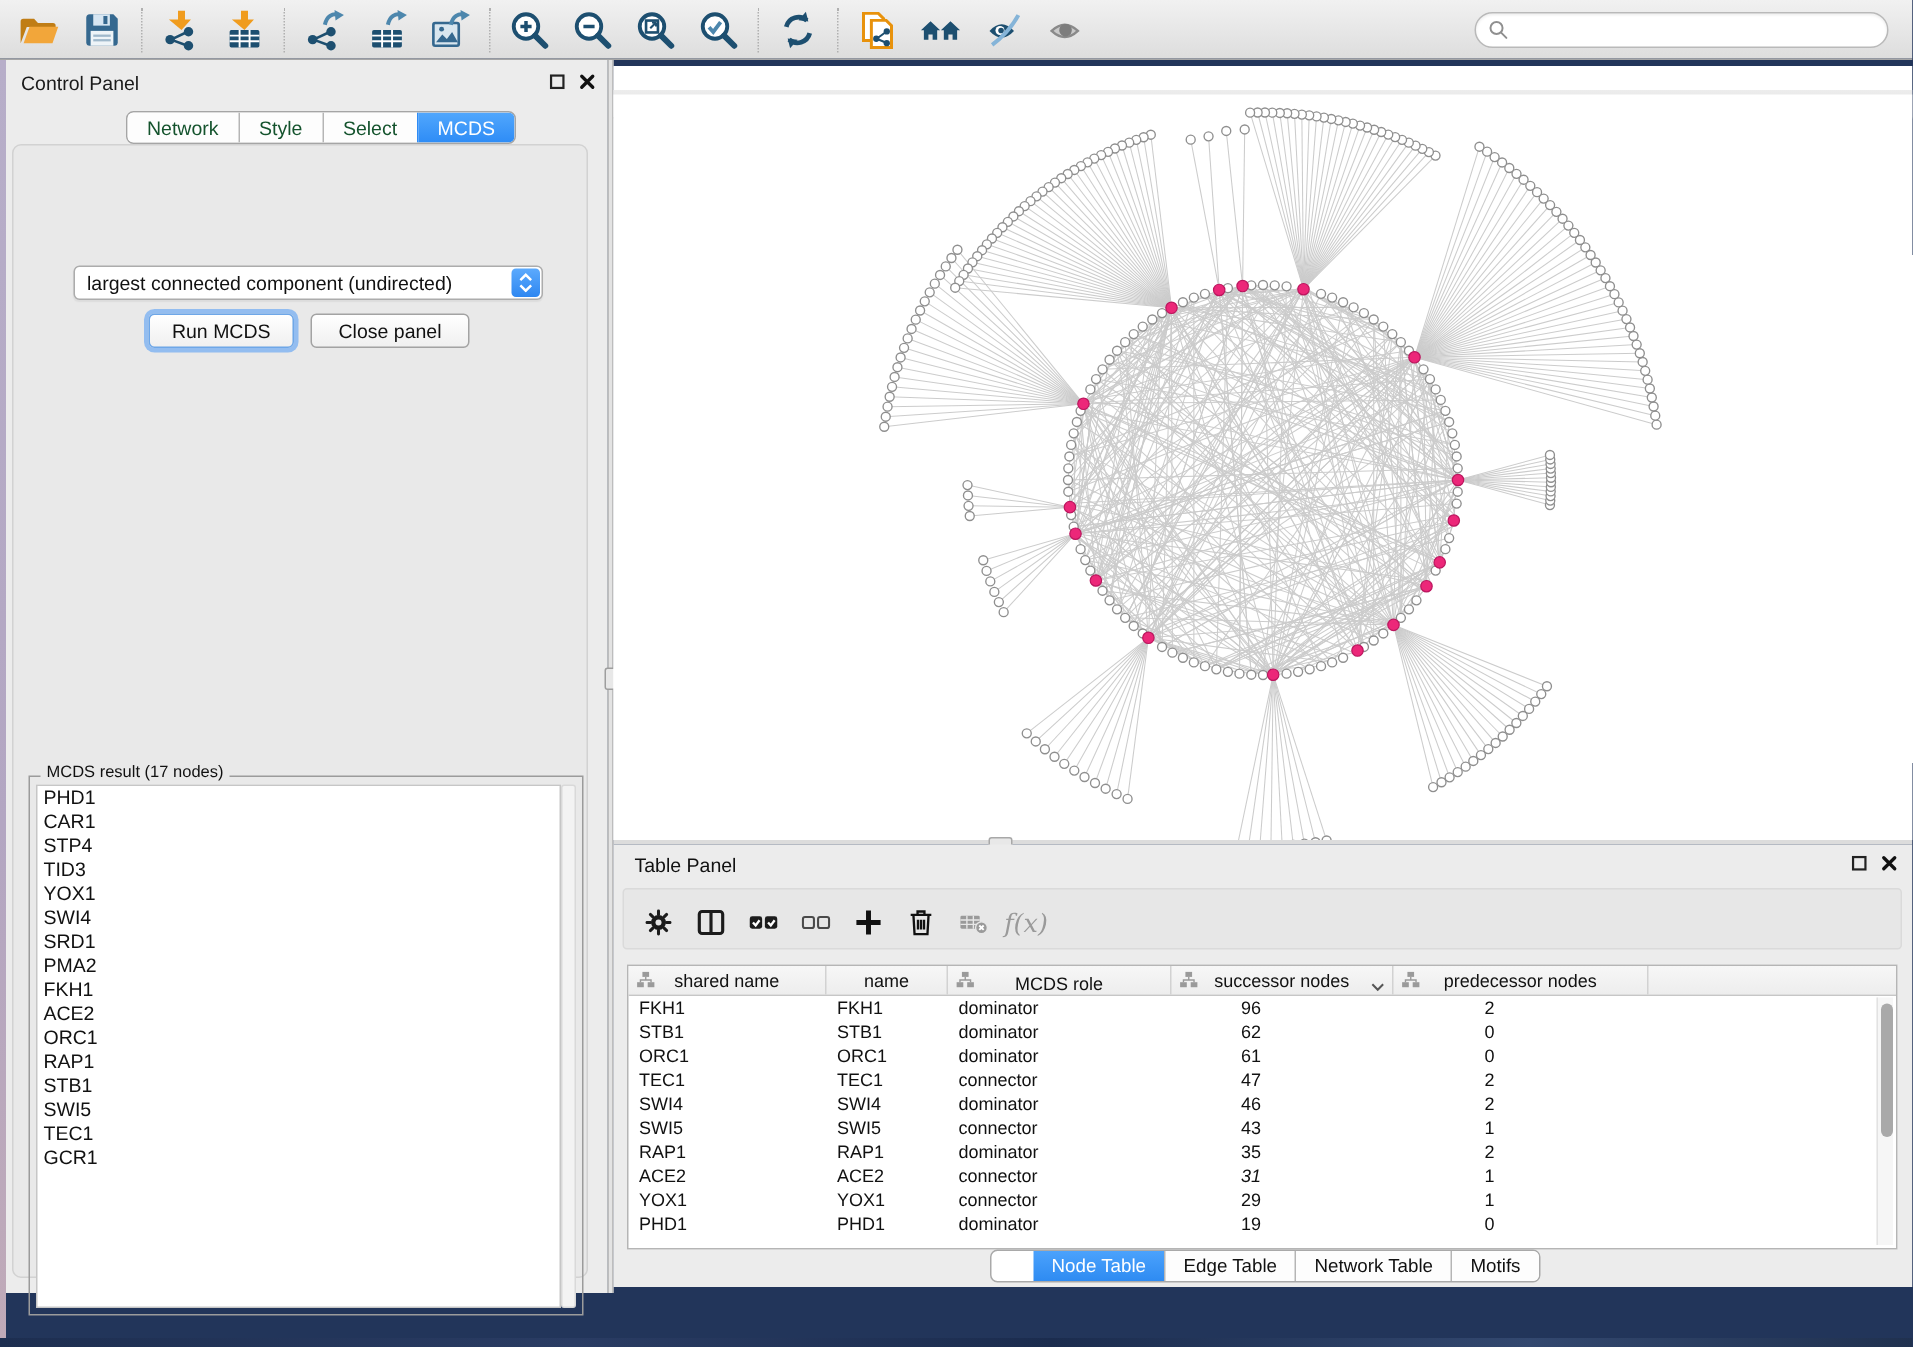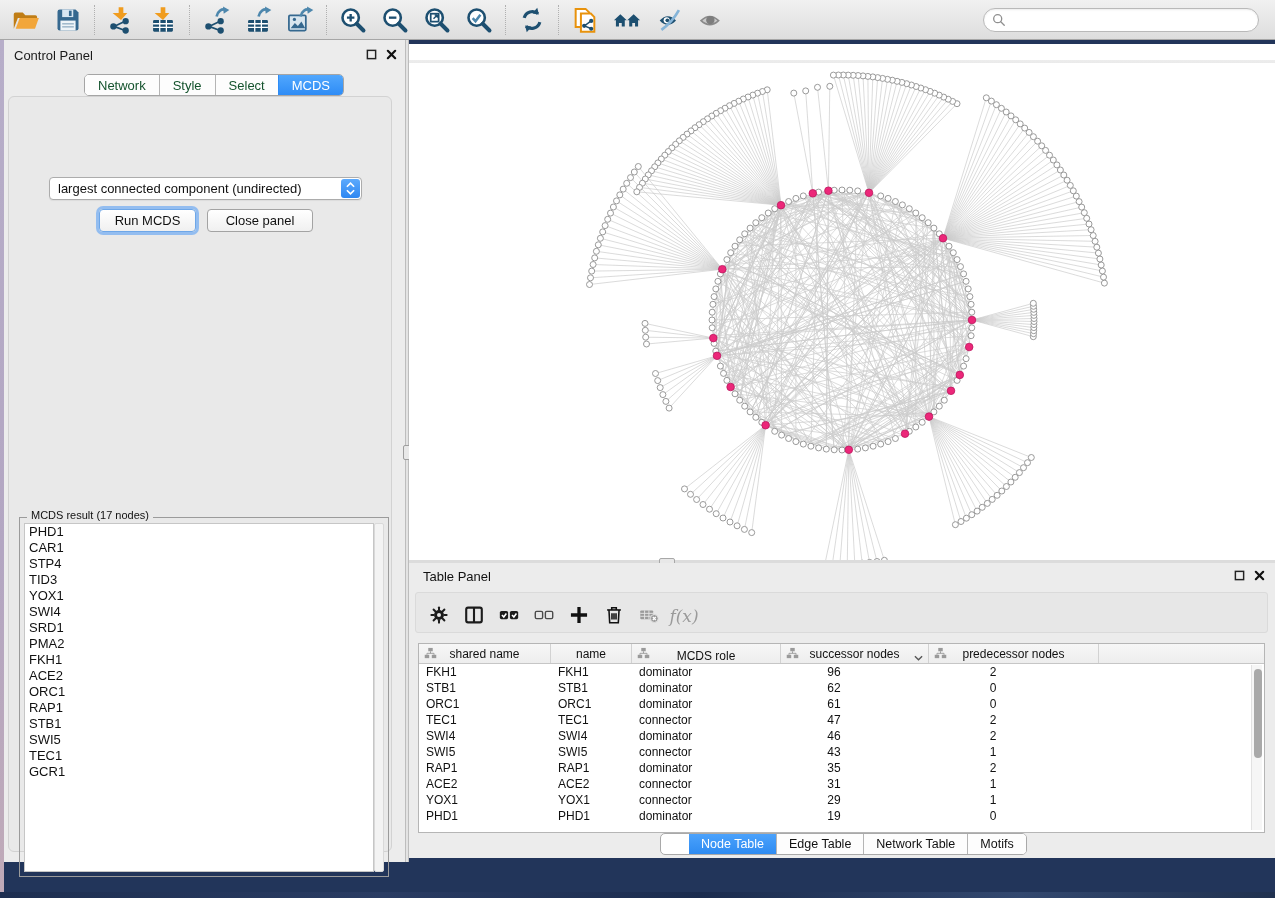--- a/index.html
+++ b/index.html
@@ -1412,21 +1412,21 @@
             <div class="nt-cell left" style="width: 132px;">RAP1</div>
             <div class="nt-cell left" style="width: 81px;">RAP1</div>
             <div class="nt-cell left" style="width: 149px;">dominator</div>
             <div class="nt-cell right" style="width: 148px;">35</div>
             <div class="nt-cell right" style="width: 170px;">2</div>
           </div>
           <div class="nt-row">
             <div class="nt-cell left" style="width: 132px;">ACE2</div>
             <div class="nt-cell left" style="width: 81px;">ACE2</div>
             <div class="nt-cell left" style="width: 149px;">connector</div>
-            <div class="nt-cell right" style="width: 148px;">31</div>
+            <div class="nt-cell right" style="width: 148px; font-style: italic;">31</div>
             <div class="nt-cell right" style="width: 170px;">1</div>
           </div>
           <div class="nt-row">
             <div class="nt-cell left" style="width: 132px;">YOX1</div>
             <div class="nt-cell left" style="width: 81px;">YOX1</div>
             <div class="nt-cell left" style="width: 149px;">connector</div>
             <div class="nt-cell right" style="width: 148px;">29</div>
             <div class="nt-cell right" style="width: 170px;">1</div>
           </div>
           <div class="nt-row">

